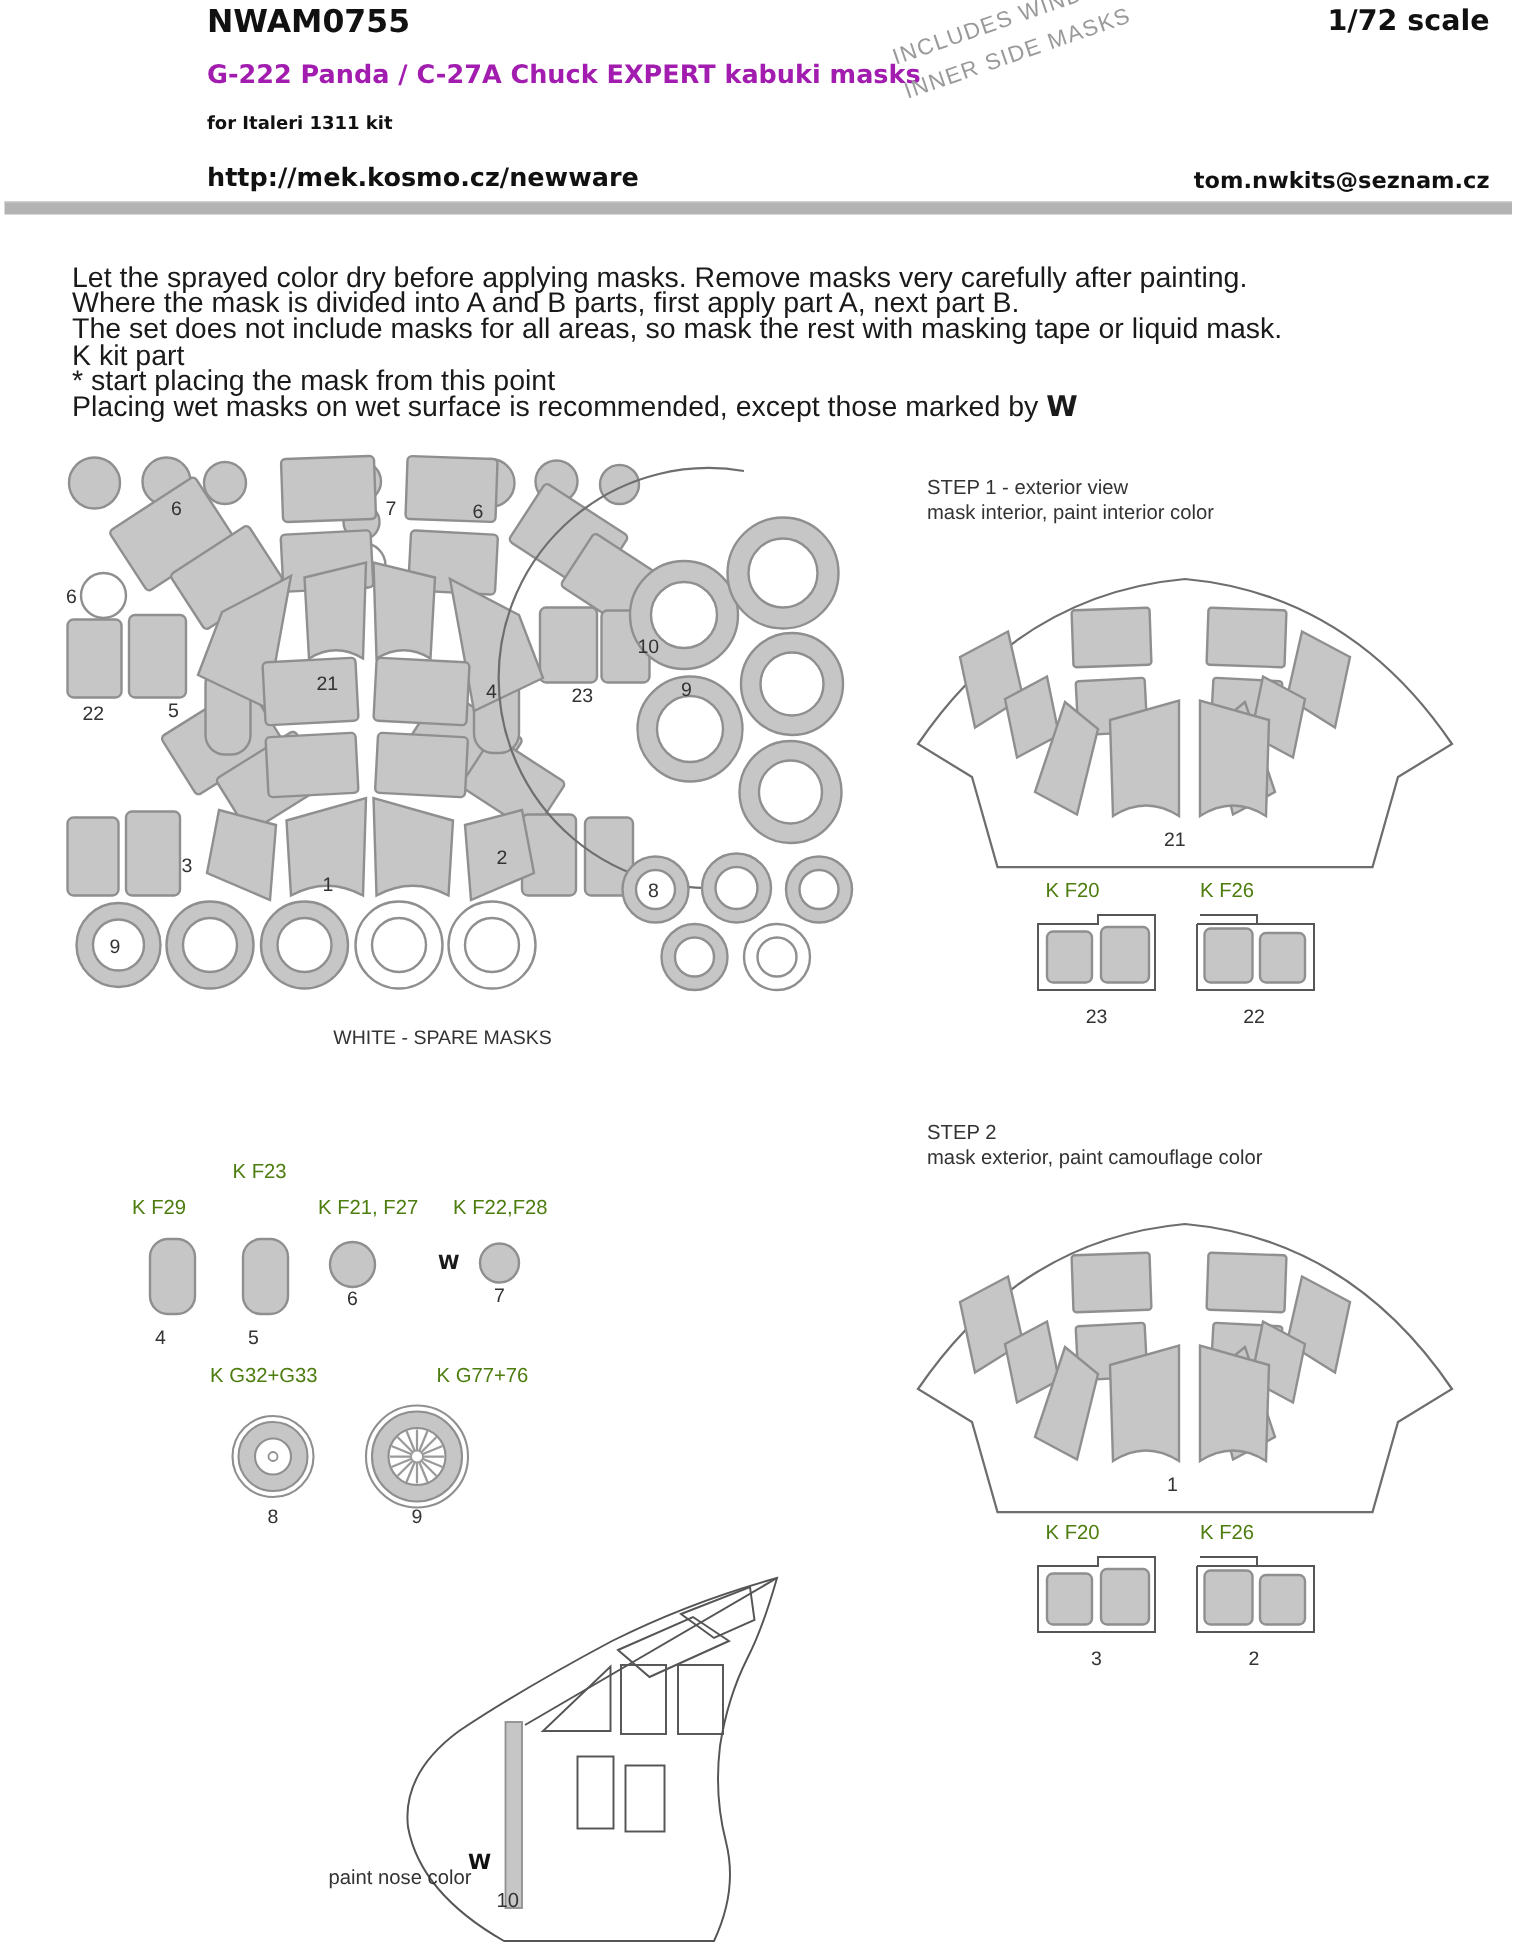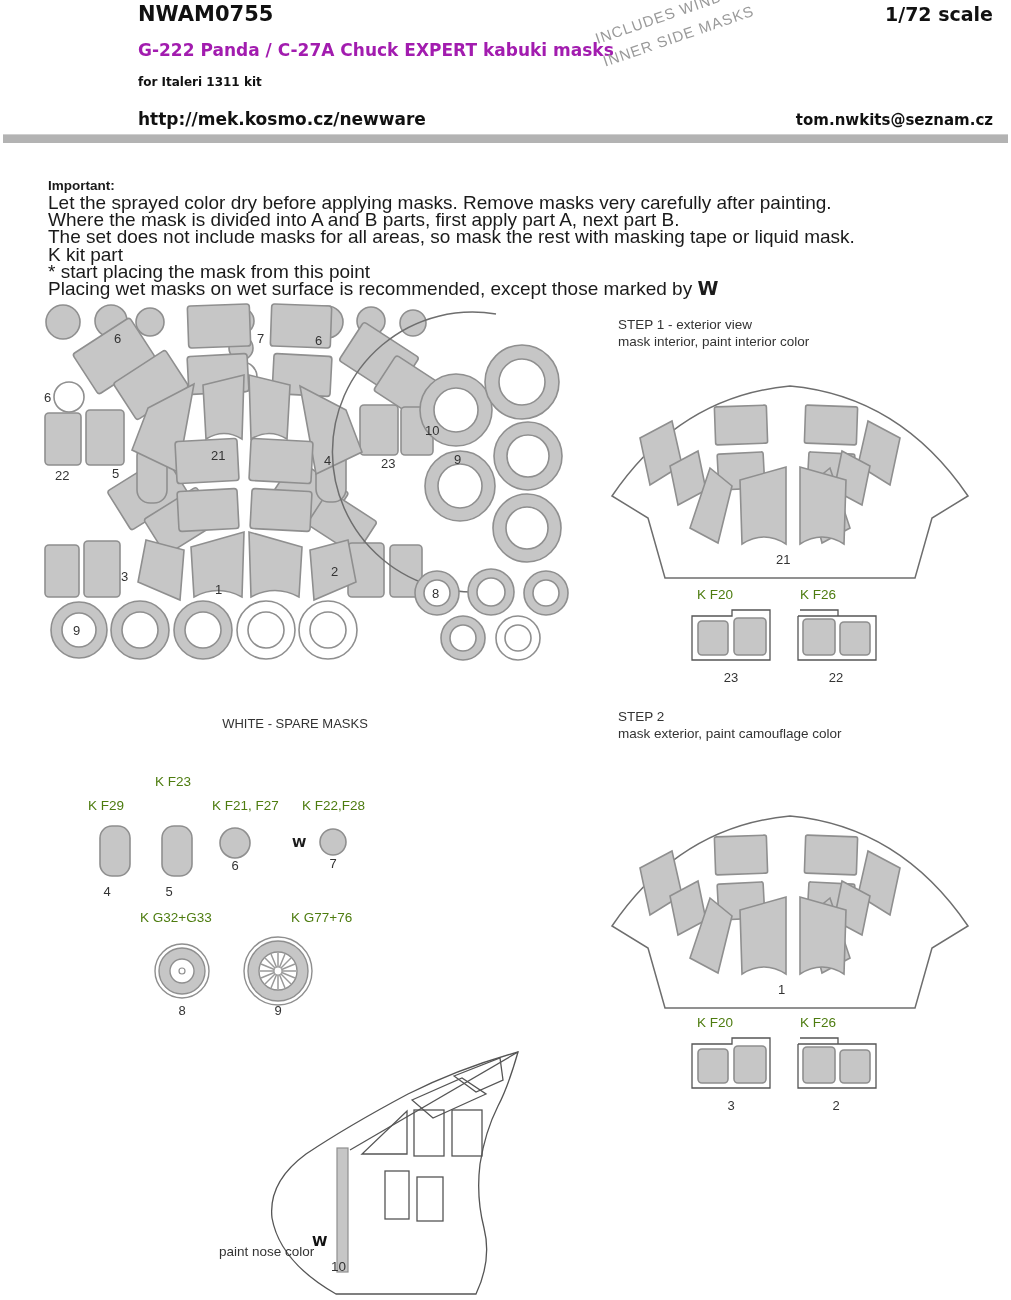--- a/index.html
+++ b/index.html
@@ -91,21 +91,20 @@
 
   <div id="diag-stamp">
     <div>INCLUDES WINDOWS</div>
     <div>INNER SIDE  MASKS</div>
   </div>
 
   <div id="hdr-rule"></div>
 </div>
 
 <div id="notes">
-  <div class="n-head">Important:</div>
   <div class="n-line">Let the sprayed color dry before applying masks. Remove masks very carefully after painting.</div>
   <div class="n-line">Where the mask is divided into A and B parts, first apply part A, next part B.</div>
   <div class="n-line">The set does not include masks for all areas, so mask the rest with masking tape or liquid mask.</div>
   <div class="n-line">K kit part</div>
   <div class="n-line">*  start placing the mask from this point</div>
   <div class="n-line">
     <span>Placing wet masks on wet surface is recommended, except those marked by </span><span class="wmark">W</span>
   </div>
 </div>
 
@@ -245,21 +244,21 @@
   <text class="tnum" x="397" y="135">10</text>
   <text class="tnum" x="426" y="164">9</text>
   <text class="tnum" x="93" y="281">3</text>
   <text class="tnum" x="187" y="294">1</text>
   <text class="tnum" x="303" y="276">2</text>
   <text class="tnum" x="45" y="335">9</text>
   <text class="tnum" x="404" y="298">8</text>
 </svg>
 </div>
 
-<div class="abs cap-c" style="left:130px;top:716px;width:330px;">WHITE - SPARE MASKS</div>
+<div class="abs cap-c" style="left:130px;top:684px;width:330px;">WHITE - SPARE MASKS</div>
 
 <div class="abs" style="left:618px;top:316px;">
   <div class="cap">STEP 1 - exterior view</div>
   <div class="cap">mask interior, paint interior color</div>
 </div>
 
 <div class="abs" style="left:600px;top:368px;">
 <svg width="380" height="210" viewBox="0 0 380 210">
   <path class="out" d="M12 128 Q80 28 190 18 Q300 28 368 128 L332 150 L315 210 L65 210 L48 150 Z"></path>
   <rect class="mk" x="115" y="38" width="52" height="38" rx="2" transform="rotate(-2 141 57)"></rect>
@@ -291,21 +290,21 @@
   <rect class="mk" x="8" y="13" width="30" height="34" rx="4"></rect>
   <rect class="mk" x="44" y="10" width="32" height="37" rx="4"></rect>
   <path class="thin" d="M108 8 H148 V2 H110 M108 8 V52 H186 V8 H148" fill="#fff"></path>
   <rect class="mk" x="113" y="11" width="32" height="36" rx="4"></rect>
   <rect class="mk" x="150" y="14" width="30" height="33" rx="4"></rect>
 </svg>
 </div>
 <div class="abs cap-c" style="left:690px;top:670px;width:82px;">23</div>
 <div class="abs cap-c" style="left:795px;top:670px;width:82px;">22</div>
 
-<div class="abs" style="left:618px;top:708px;">
+<div class="abs" style="left:618px;top:746px;">
   <div class="cap">STEP 2</div>
   <div class="cap">mask exterior, paint camouflage color</div>
 </div>
 
 <div class="abs" style="left:600px;top:798px;">
 <svg width="380" height="210" viewBox="0 0 380 210">
   <path class="out" d="M12 128 Q80 28 190 18 Q300 28 368 128 L332 150 L315 210 L65 210 L48 150 Z"></path>
   <rect class="mk" x="115" y="38" width="52" height="38" rx="2" transform="rotate(-2 141 57)"></rect>
   <rect class="mk" x="205" y="38" width="52" height="38" rx="2" transform="rotate(2 231 57)"></rect>
   <rect class="mk" x="118" y="85" width="46" height="36" rx="2" transform="rotate(-3 141 103)"></rect>

